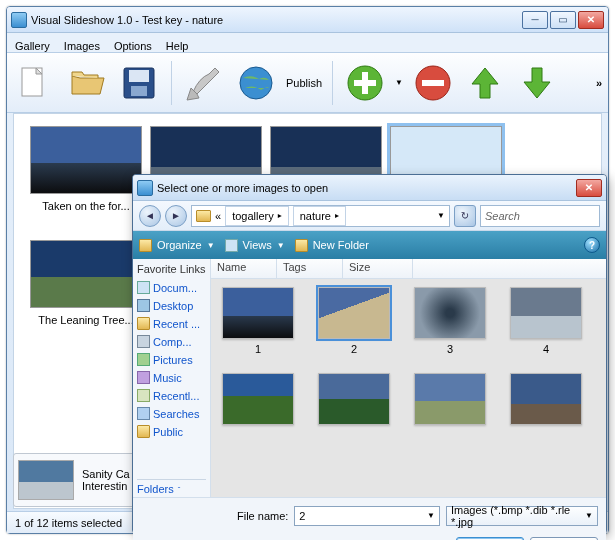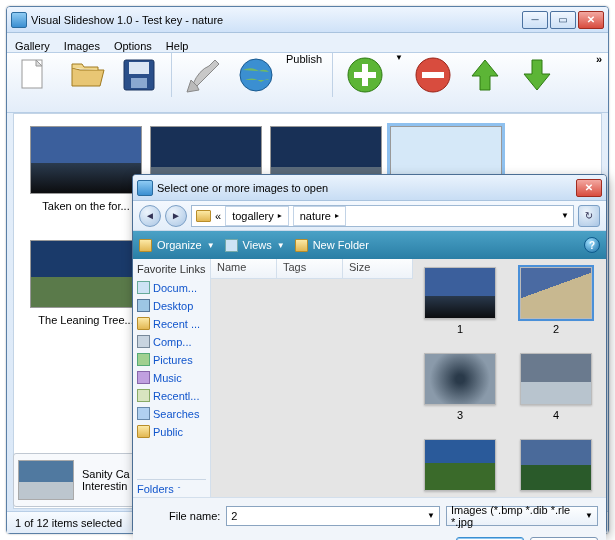--- a/index.html
+++ b/index.html
@@ -6,21 +6,21 @@
 body{background:#fff;width:615px;height:540px;overflow:hidden;position:relative}
 
 .win{position:absolute;left:6px;top:6px;width:603px;height:528px;border:1px solid #5a7fa6;border-radius:4px;background:linear-gradient(#e8f1fb,#d9e7f7);box-shadow:0 0 2px rgba(0,0,0,.3)}
 .titlebar{height:26px;background:linear-gradient(#eef5fe,#cfe2f8);display:flex;align-items:center;padding:0 4px;border-bottom:1px solid #a9c3de;border-radius:3px 3px 0 0}
 .titlebar .tico{width:16px;height:16px;margin-right:4px;background:linear-gradient(#8ecbf3,#3b8fd1);border:1px solid #2a6ca0;border-radius:2px}
 .title-text{color:#000;flex:1}
 .winbtns{display:flex;gap:2px}
 .winbtn{width:26px;height:18px;border:1px solid #4c72a0;border-radius:2px;background:linear-gradient(#f1f7ff,#cde0f6);display:flex;align-items:center;justify-content:center;font-size:10px;color:#1a3a5c}
 .winbtn.close{background:linear-gradient(#f3a8a1,#d84c3e);color:#fff;border-color:#a02c20;font-weight:bold}
 .menubar{height:20px;background:#e8f1fb;display:flex;align-items:flex-end;gap:14px;padding:0 8px;border-bottom:1px solid #b8cee6}
-.toolbar{height:60px;background:linear-gradient(#fdfeff,#e3edf9);border-bottom:1px solid #b8cee6;display:flex;padding:0 6px;gap:8px}
+.toolbar{height:60px;background:linear-gradient(#fdfeff,#e3edf9);border-bottom:1px solid #b8cee6;display:flex;align-items:center;padding:8px 6px;gap:8px}
 .tbtn{width:44px;height:44px;display:flex;align-items:center;justify-content:center}
 .tsep{width:1px;height:44px;background:#c0d2e6;margin:0 2px}
 svg{display:block}
 .content{position:absolute;left:6px;top:106px;right:6px;bottom:24px;background:#fff;border:1px solid #c3d4e6;padding:12px;overflow:hidden}
 .thumbwrap{display:flex;}
 .thumb{display:flex;flex-direction:column;align-items:center;gap:6px;width:120px}
 .thumb .img{width:112px;height:68px;border:1px solid #999}
 .thumb.sel .img{outline:3px solid #8fc1ef}
 .landscape{background:linear-gradient(#3b5f9c 55%,#2a3a4e 55%,#0c0d0f)}
 .landscape2{background:linear-gradient(#183056 60%,#5a6a7a 60%)}
@@ -36,21 +36,21 @@
 .crumb .seg{height:20px;border:1px solid #c2d3e6;padding:5px 6px;display:flex;align-items:center;gap:4px;background:#fff}
 .search{width:120px;height:22px;border:1px solid #9fb9d4;background:#fff;display:flex;align-items:center;padding:0 4px;color:#666;font-style:italic}
 .orgrow{height:28px;background:linear-gradient(#4aa1c6,#2a7ea5);display:flex;align-items:center;padding:0 6px;gap:10px;color:#fff}
 .orgbtn{display:flex;align-items:center;gap:5px}
 .helpico{margin-left:auto;width:16px;height:16px;border-radius:50%;background:radial-gradient(circle at 35% 30%,#9fe0ff,#1a6fa6);display:flex;align-items:center;justify-content:center;color:#fff;font-weight:bold;font-size:10px;border:1px solid #0d5a8c}
 .dlgbody{display:flex;height:238px}
 .favpane{width:78px;background:#f2f6fb;border-right:1px solid #d3dfec;padding:2px 4px;display:flex;flex-direction:column;gap:1px;overflow:hidden}
 .favhead{color:#333;padding:2px 0 3px}
 .favitem{display:flex;align-items:center;gap:3px;color:#15c;height:17px;overflow:hidden;white-space:nowrap}
 .fico{width:13px;height:13px;flex-shrink:0}
-.mainpane{flex:1;display:flex;flex-direction:row}
+.mainpane{flex:1;display:flex;flex-direction:column}
 .cols{height:20px;background:linear-gradient(#fcfdfe,#eef3f9);border-bottom:1px solid #d3dfec;display:flex}
 .col{border-right:1px solid #d3dfec;padding:2px 6px;color:#444}
 .thumbs{flex:1;padding:8px;display:flex;gap:18px;flex-wrap:wrap;align-content:flex-start;overflow:hidden}
 .dthumb{display:flex;flex-direction:column;align-items:center;gap:4px;width:78px}
 .dthumb .dimg{width:72px;height:52px;border:1px solid #bbb;box-shadow:0 1px 2px rgba(0,0,0,.2)}
 .dthumb.sel .dimg{outline:2px solid #4a90d9;background-color:#e8f2fd}
 .bottomrow{height:36px;border-top:1px solid #d3dfec;display:flex;align-items:center;padding:0 8px;gap:6px;background:#f1f5fa}
 .filein{flex:1;height:20px;border:1px solid #8aa4c0;background:#fff;padding:0 4px;display:flex;align-items:center}
 .filter{width:152px;height:20px;border:1px solid #8aa4c0;background:linear-gradient(#fdfeff,#eaf1f9);display:flex;align-items:center;padding:0 4px;font-size:10px}
 .btnrow{height:28px;display:flex;justify-content:flex-end;align-items:center;gap:6px;padding:0 8px;background:#f1f5fa}
@@ -193,20 +193,23 @@
           <span>togallery</span>
           <span class="chev">▸</span>
         </div>
       <div class="seg">
           <span>nature</span>
           <span class="chev">▸</span>
         </div>
       <span style="margin-left:auto" class="chev">▼</span>
     </div>
     <div class="navbtn" style="border-radius:3px">↻</div>
+    <div class="search">
+        <span>Search</span>
+      </div>
   </div>
   <div class="orgrow">
     <div class="orgbtn">
         <div class="fico folder-ico"></div>
         <span>Organize</span>
         <span class="chev">▼</span>
       </div>
     <div class="orgbtn">
         <div class="fico" style="background:#cde3f5;border:1px solid #7aa"></div>
         <span>Views</span>
@@ -294,21 +297,21 @@
         <div class="dthumb">
             <div class="dimg" style="background:linear-gradient(#5a7aaa 55%,#8a9a6a 55%)"></div>
           </div>
         <div class="dthumb">
             <div class="dimg" style="background:linear-gradient(#3a5a8a 60%,#6a5a4a 60%)"></div>
           </div>
       </div>
     </div>
   </div>
   <div class="bottomrow">
-    <span style="margin-left:28px">File name:</span>
+    <span style="margin-left:96px">File name:</span>
     <div class="filein">
         <span>2</span>
         <span style="margin-left:auto" class="chev">▼</span>
       </div>
     <div class="filter">
         <span>Images (*.bmp *.dib *.rle *.jpg</span>
         <span style="margin-left:auto" class="chev">▼</span>
       </div>
   </div>
   <div class="btnrow">

